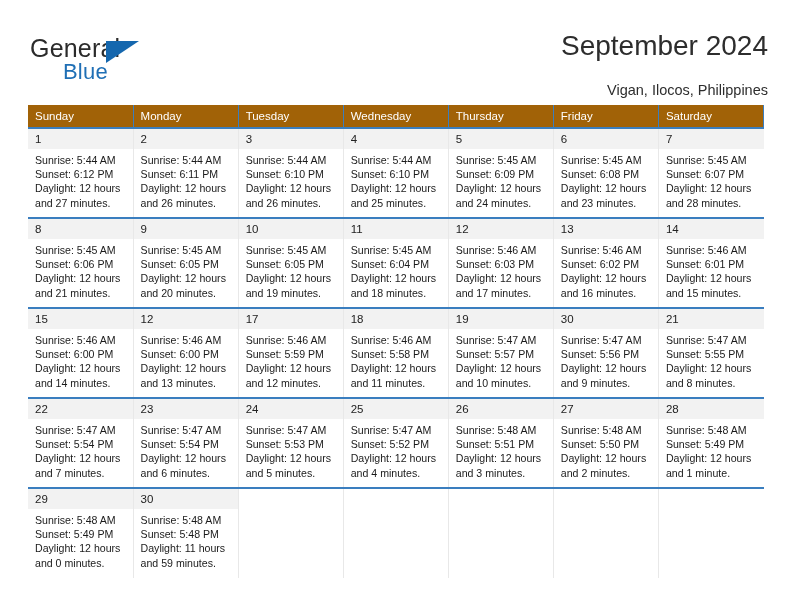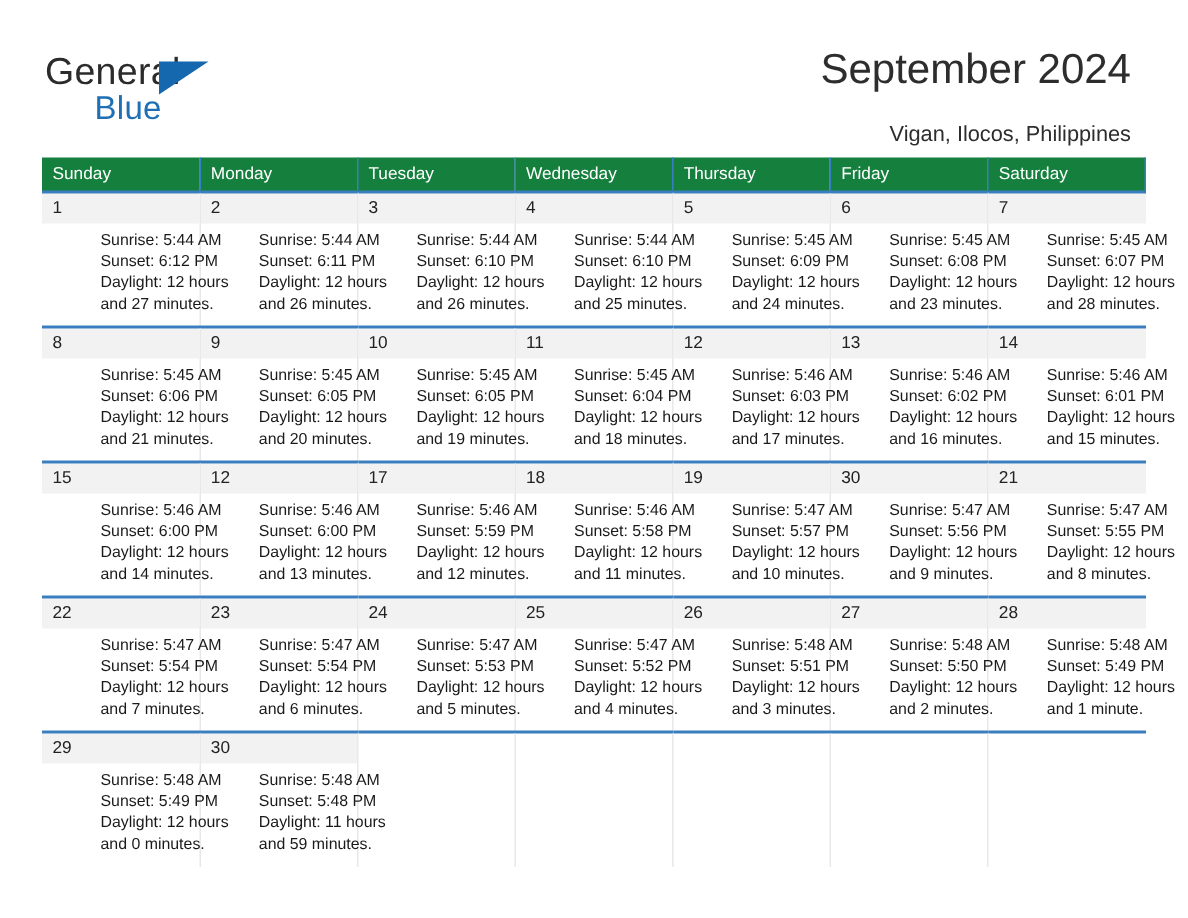--- a/index.html
+++ b/index.html
@@ -20,21 +20,21 @@
     width: 792px;
     height: 612px;
     box-sizing: border-box;
   }
 
   
   .header {
     position: absolute;
     left: 28px;
     top: 28px;
-    right: 38px;
+    right: 24px;
     height: 70px;
   }
 
   .brand {
     position: absolute;
     left: 2px;
     top: 6px;
     width: 180px;
     height: 56px;
   }
@@ -95,21 +95,21 @@
   .calendar {
     position: absolute;
     left: 28px;
     top: 105px;
     width: 736px;
     border-collapse: collapse;
     table-layout: fixed;
   }
 
   .calendar th {
-    background: #15803d;
+    background: #a16207;
     color: #ffffff;
     font-weight: normal;
     font-size: 11.5px;
     text-align: left;
     padding: 5px 0 5px 7px;
     height: 21px;
     box-sizing: border-box;
     border-right: 1px solid #3a7ebf;
   }
 
@@ -131,21 +131,20 @@
     font-size: 11.5px;
     line-height: 14px;
     padding: 3px 0 3px 7px;
     color: #222222;
     height: 20px;
     box-sizing: border-box;
   }
 
   .cellbody {
     padding: 4px 4px 0 7px;
-    margin-left: 32px;
   }
   .cellbody div {
     font-size: 10.6px;
     line-height: 14.2px;
     color: #1a1a1a;
     white-space: nowrap;
   }
 
   td.empty .daynum { background: #ffffff; }
 </style>

